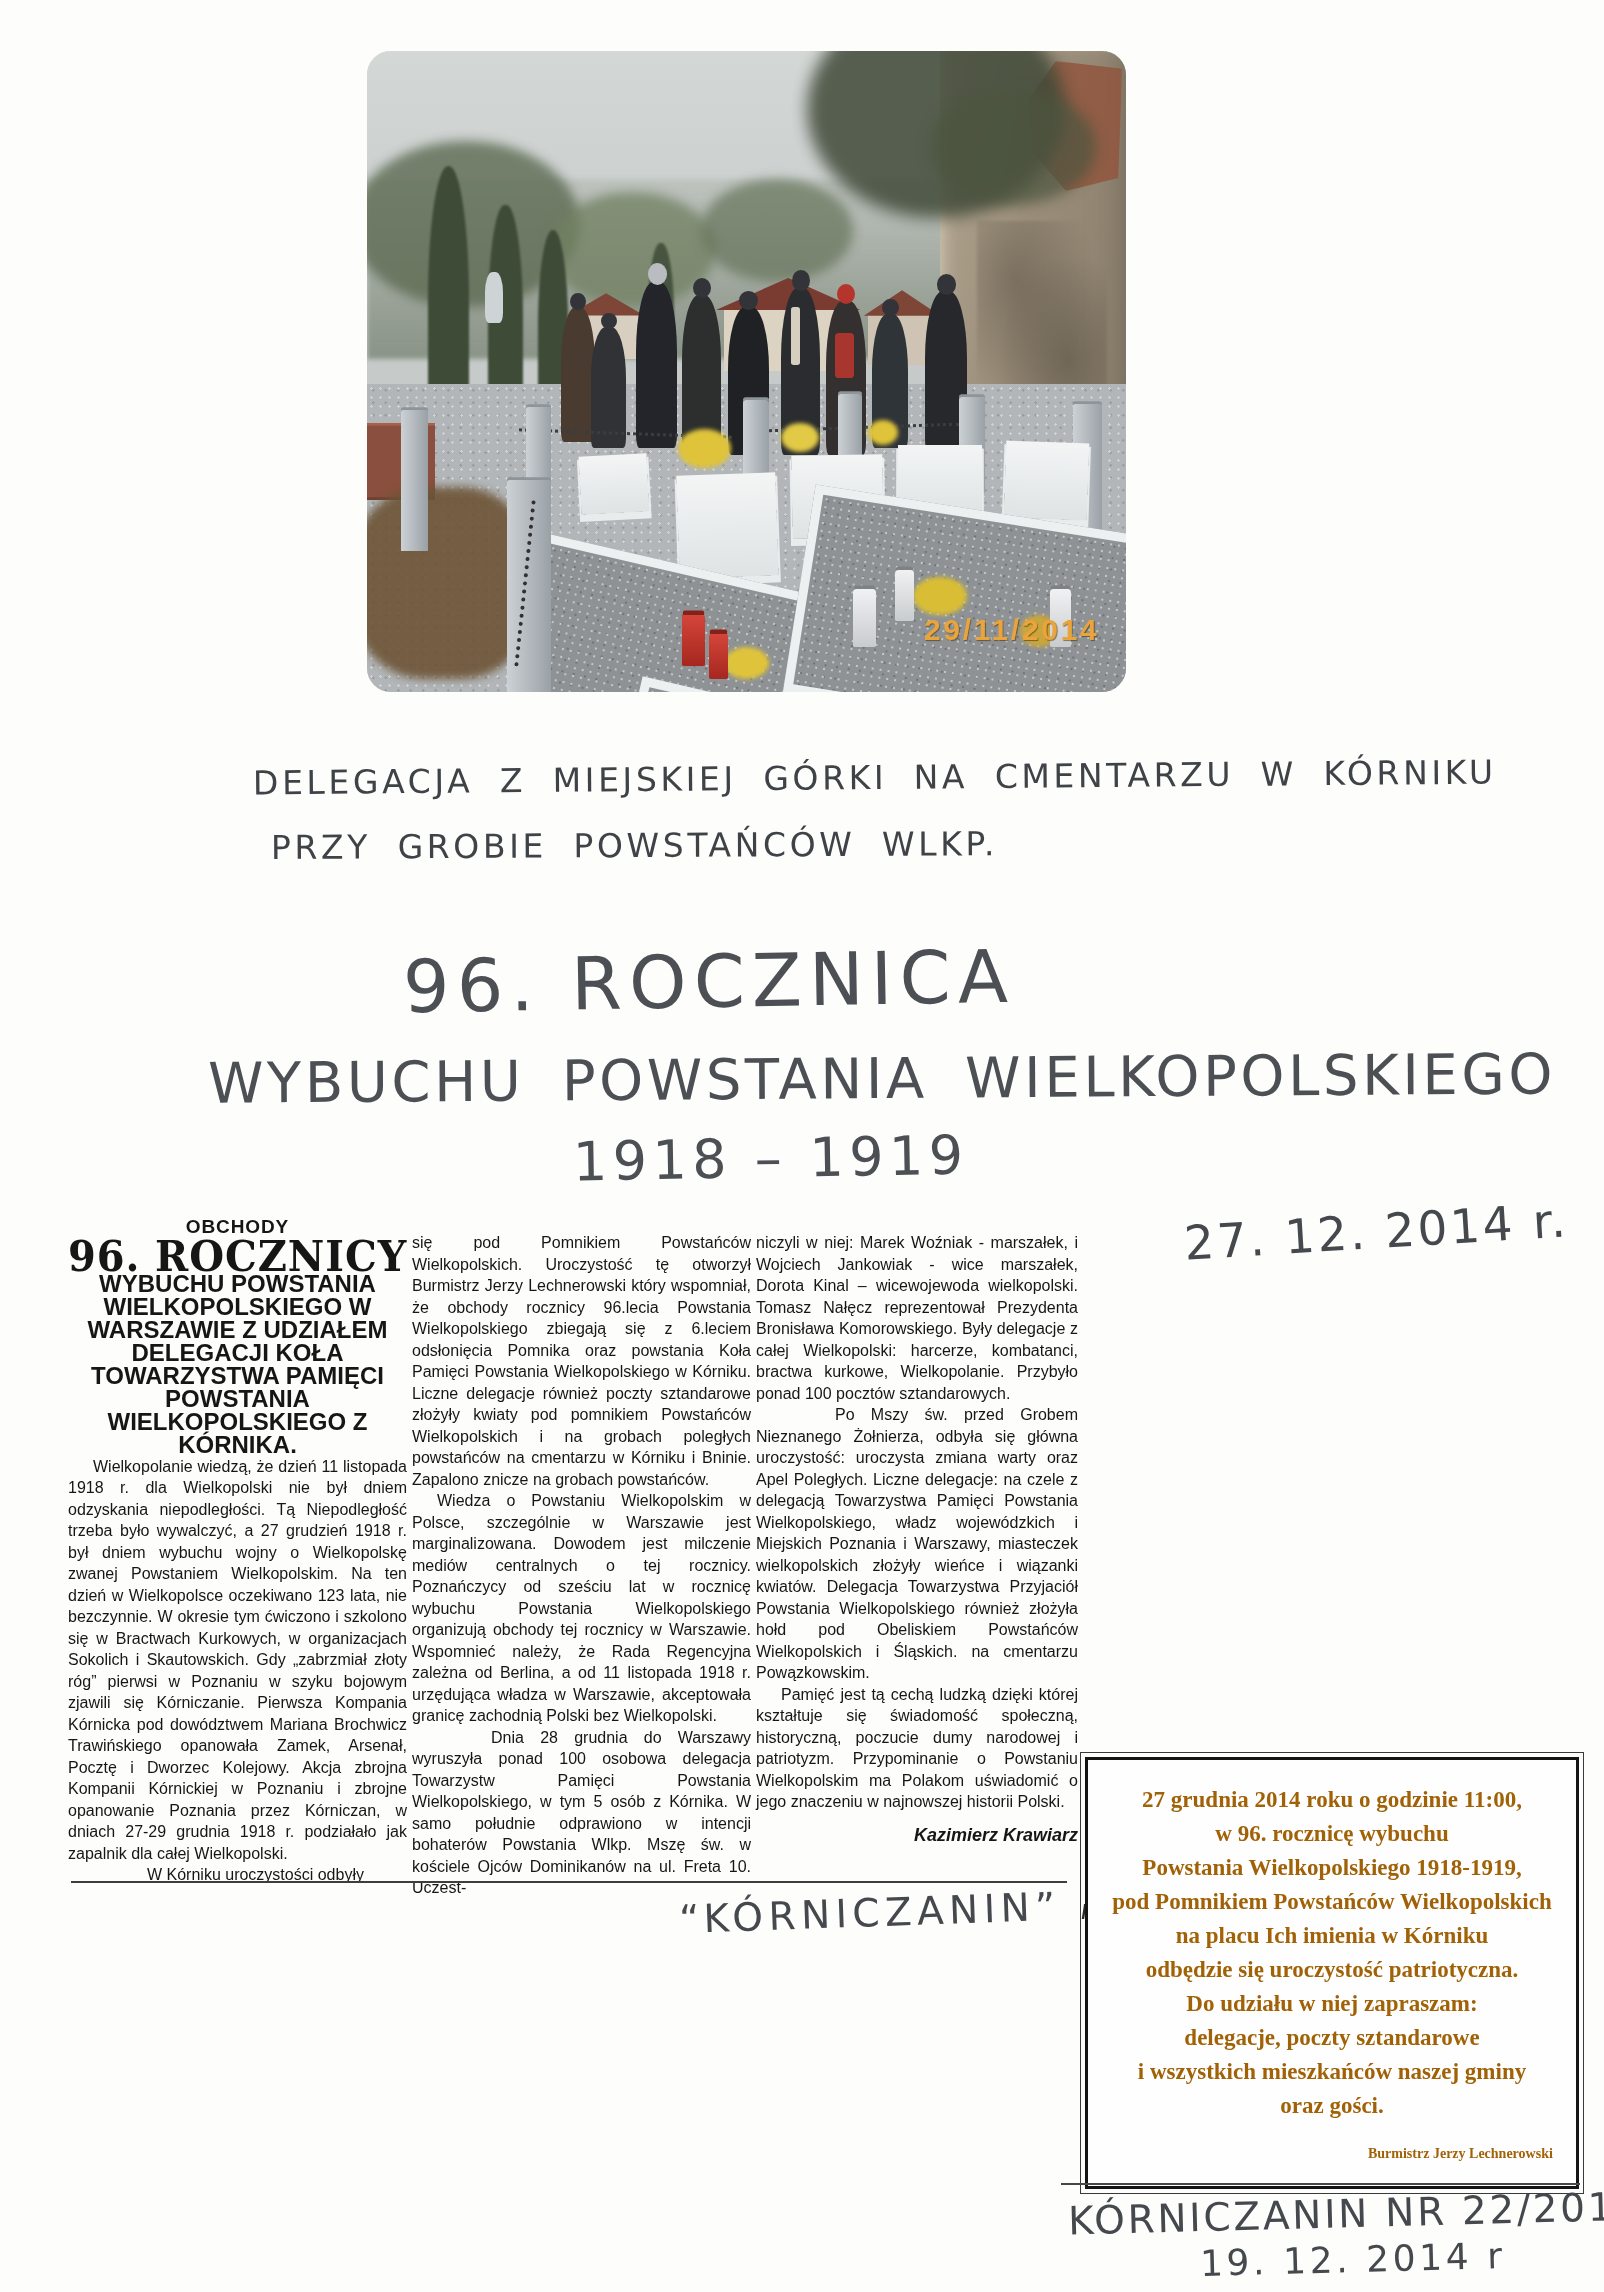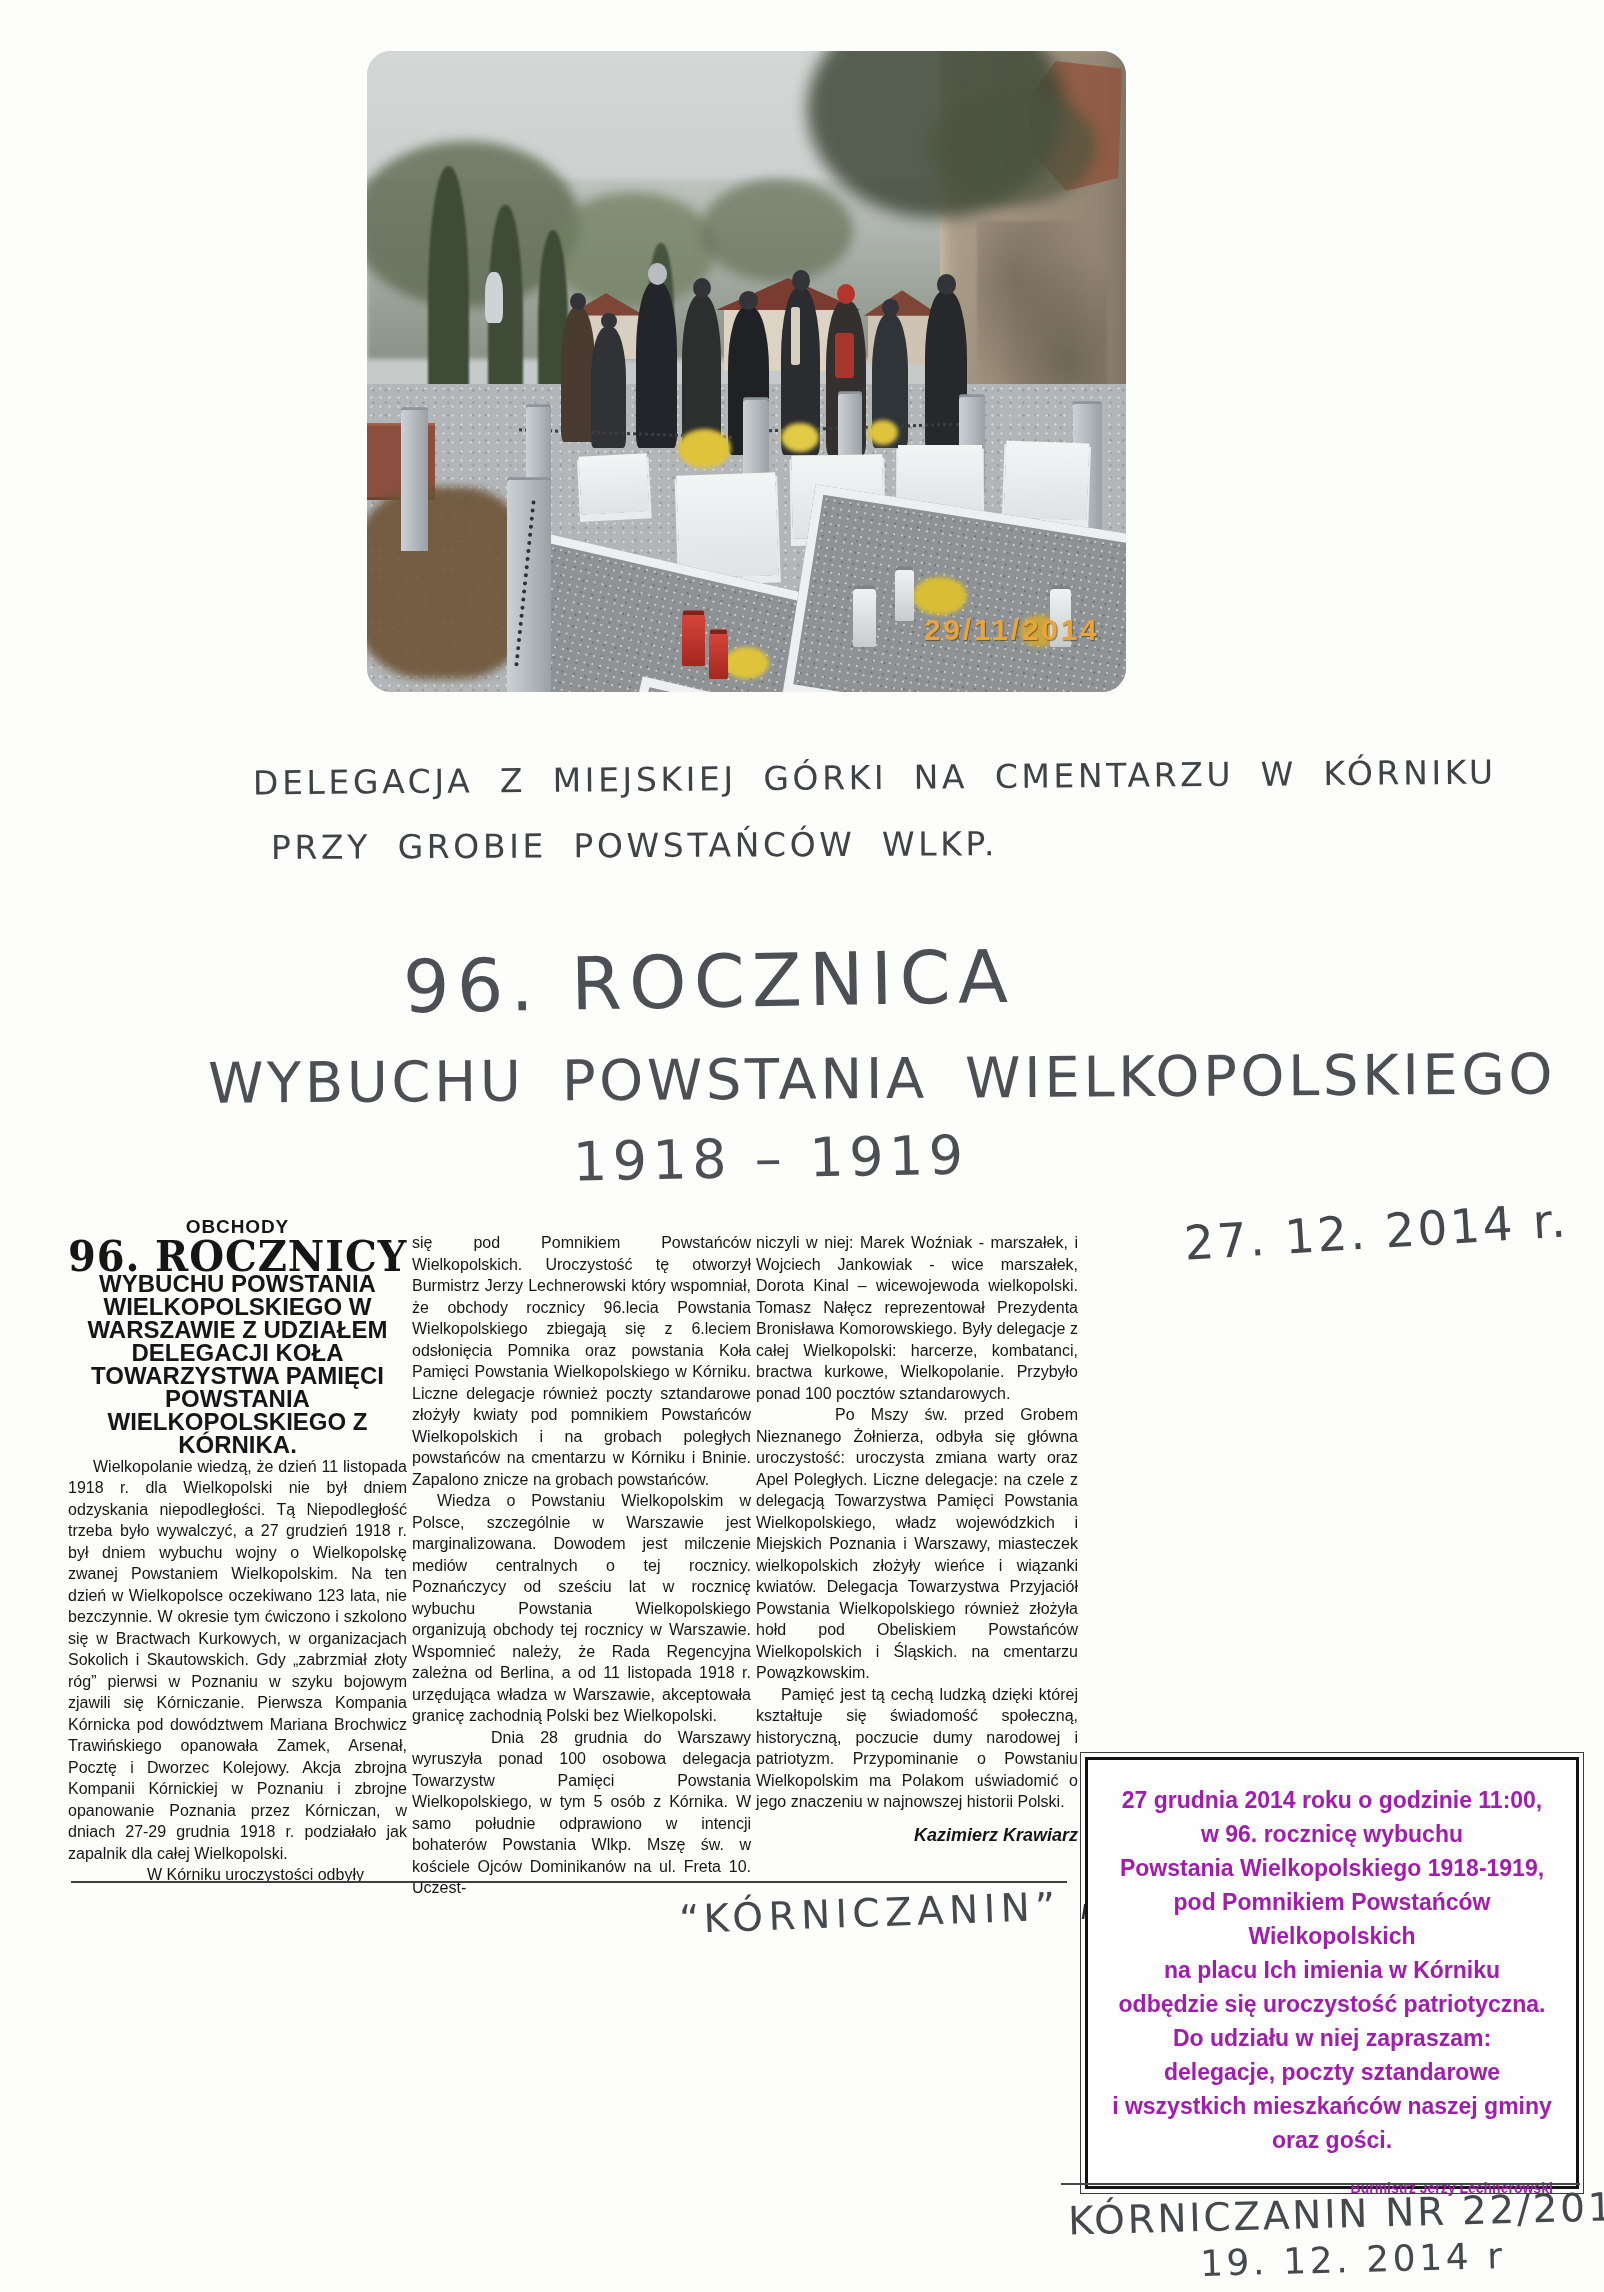--- a/index.html
+++ b/index.html
@@ -134,22 +134,22 @@
      letter-spacing:0.9px;transform:scaleY(1.06);margin-bottom:5.4px;white-space:nowrap;}
   .subhead{text-align:center;font-weight:bold;font-size:24px;line-height:23px;margin-bottom:0;}
   .signature{text-align:right;font-weight:bold;font-style:italic;font-size:18px;margin-top:12.5px;}
   .rule-cols{left:71px;top:1881px;width:996px;height:1.8px;background:#3e3e3e;}
   .rule-box{left:1061px;top:2183px;width:519px;height:1.8px;background:#474747;}
 
   
   .invbox{left:1085px;top:1757px;width:494px;height:432px;background:#fefefe;
      border:3.6px solid #141414;outline:1.8px solid #3a3a3a;outline-offset:4.5px;
      box-sizing:border-box;padding:23px 12.5px 0 12.5px;
-     font-family:Liberation Sans, sans-serif;font-weight:bold;font-size:23px;
-     line-height:34px;text-align:center;color:#a21caf;}
+     font-family:Liberation Serif, serif;font-weight:bold;font-size:23px;
+     line-height:34px;text-align:center;color:#a16207;}
   .invbox .sig{text-align:right;padding-right:10.7px;margin-top:14.3px;font-size:14px;}
 </style>
 </head>
 <body>
 
 <div class="abs photo">
   <div class="abs p-sky"></div>
   <div class="abs p-treeband"></div>
   <div class="abs blob tb1"></div>
   <div class="abs blob tb2"></div>

